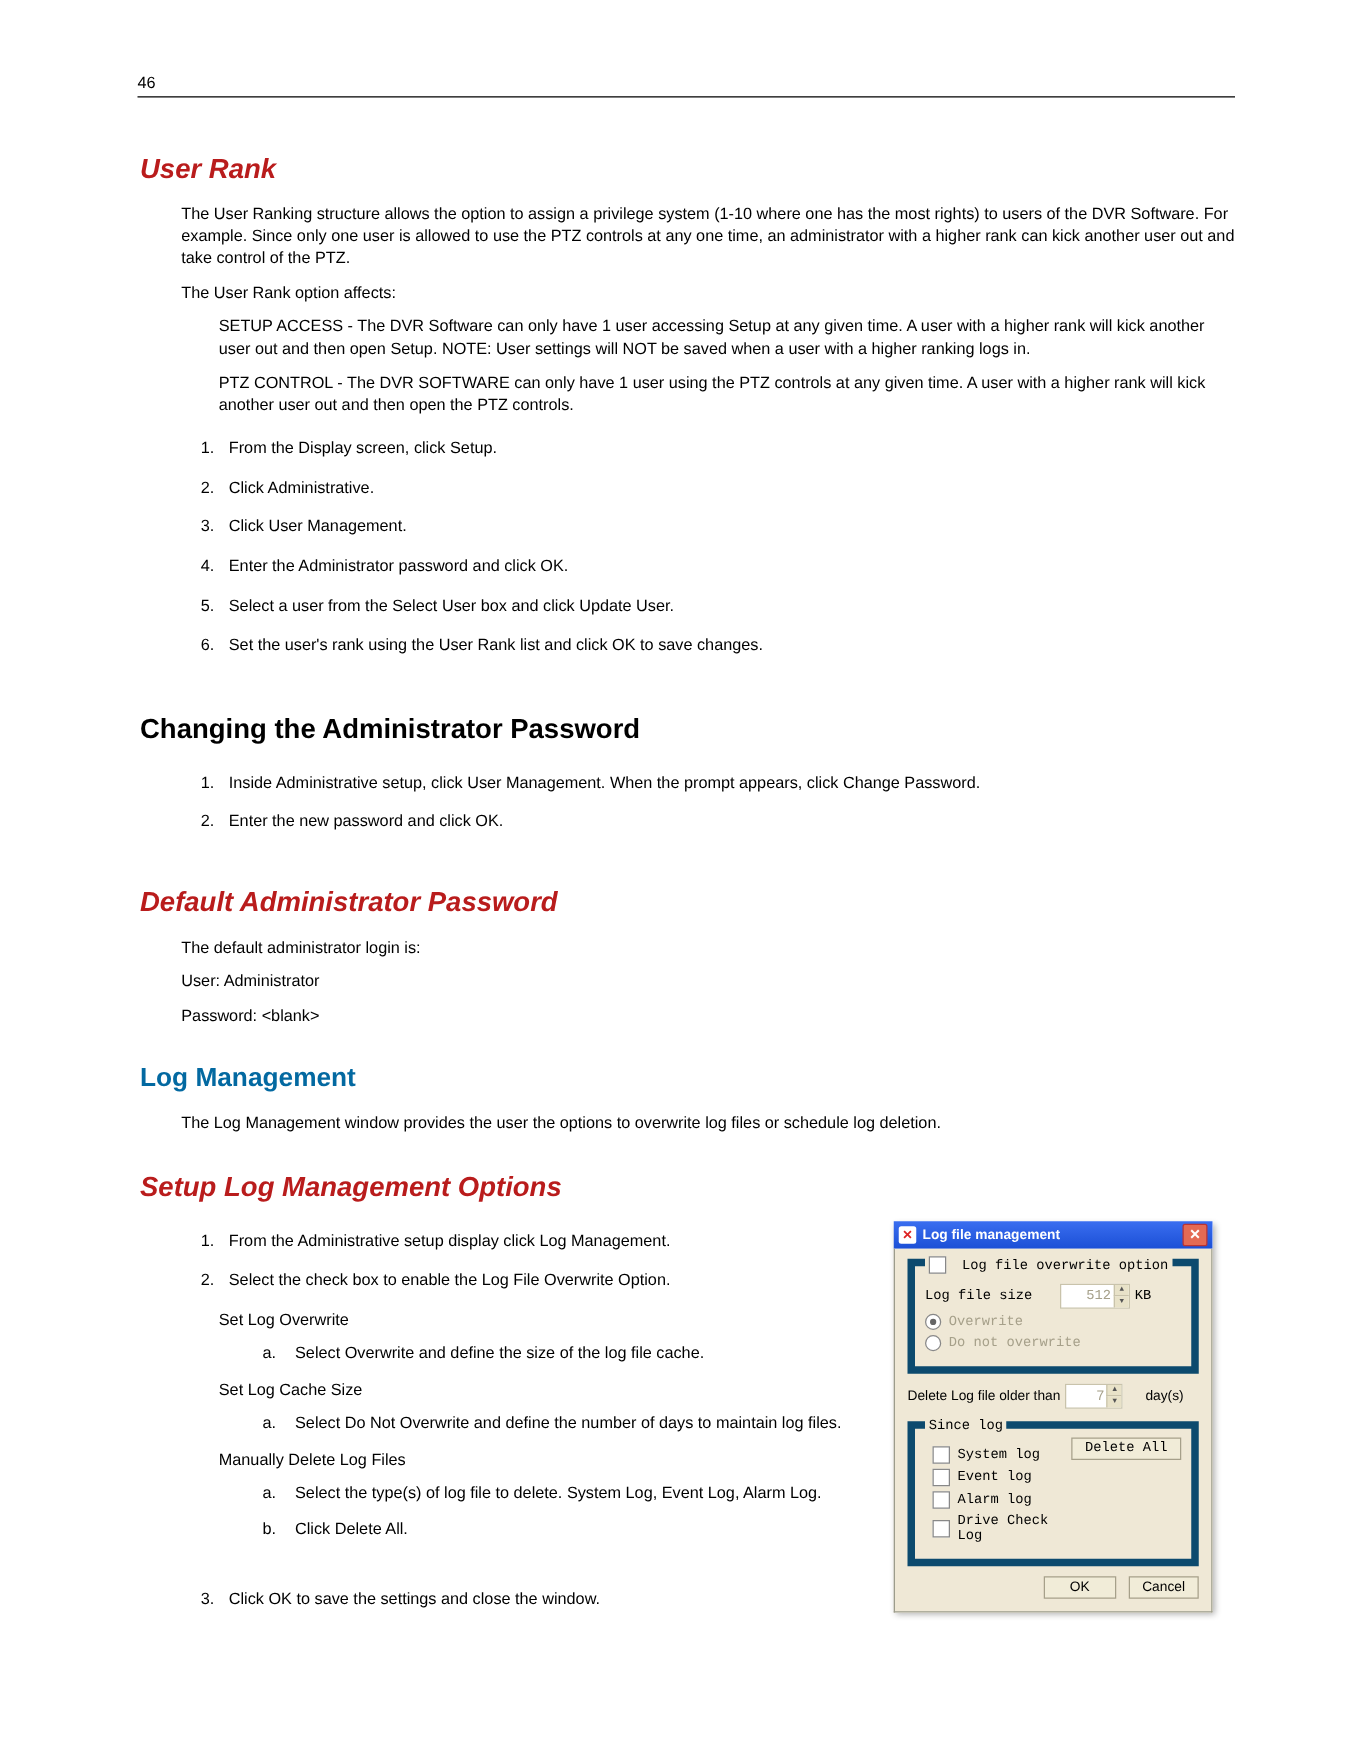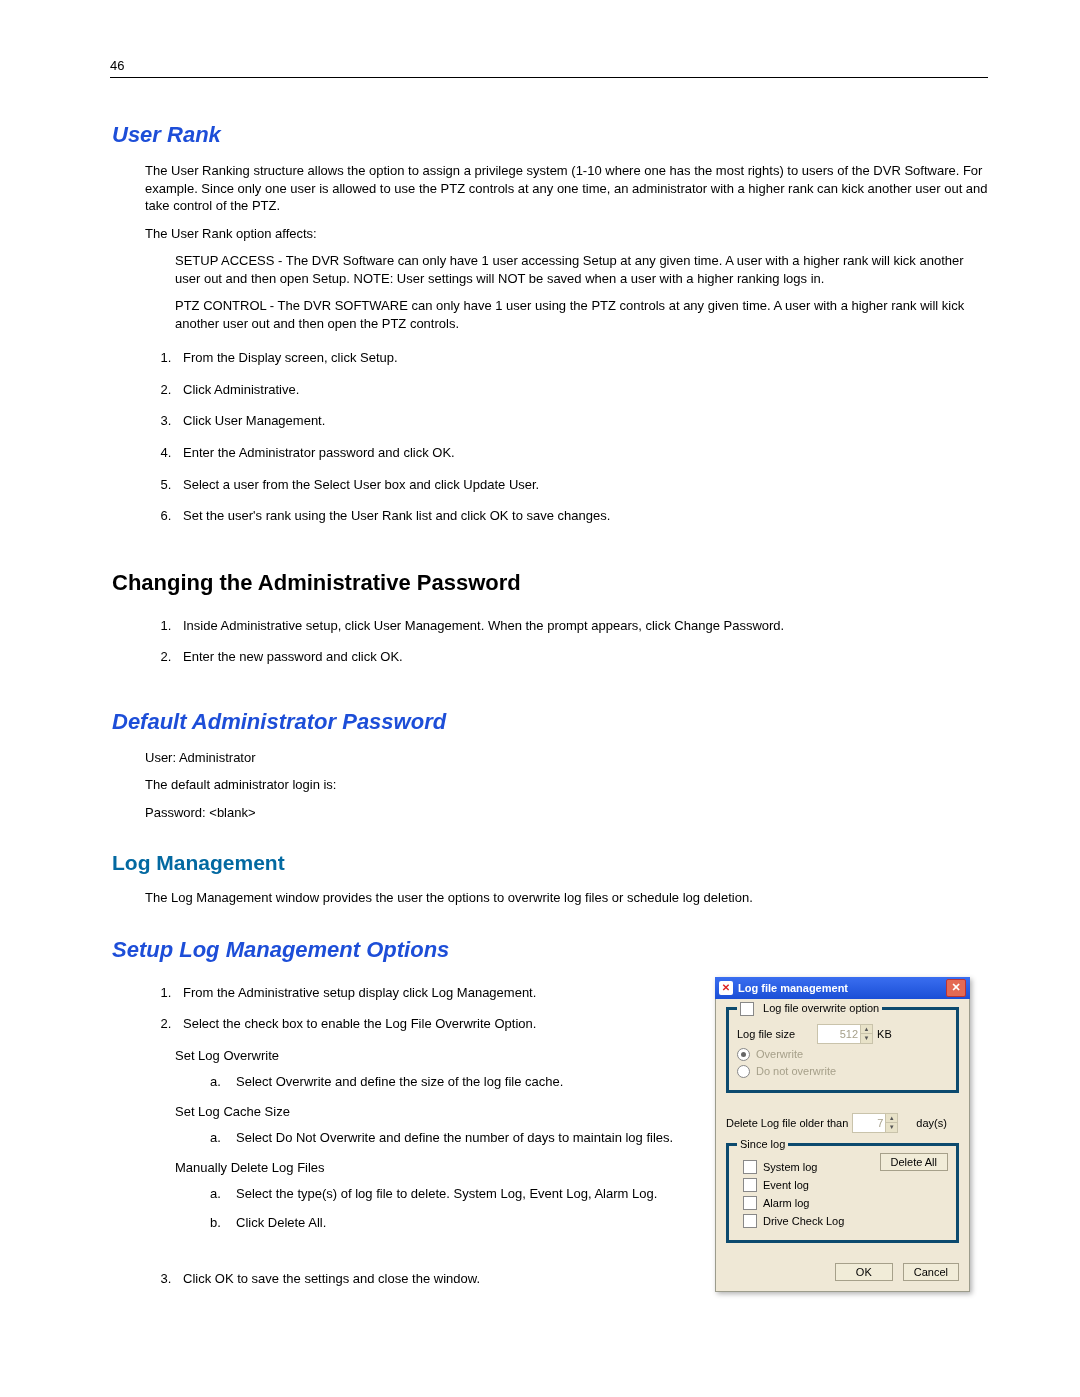--- a/index.html
+++ b/index.html
@@ -1,47 +1,47 @@
 <!DOCTYPE html>
 <html><head>
 <meta charset="utf-8">
 <style>
   html,body{margin:0;padding:0;background:#fff;}
   .page{width:1080px;height:1397px;position:relative;font-family:Arial,Helvetica,sans-serif;color:#000;}
   .content{position:absolute;left:110px;right:92px;top:58px;}
   .pgnum{font-size:13px;margin-bottom:4px;}
   .rule{border-top:1px solid #000;margin-bottom:44px;}
-  .h-italic{font-size:22px;font-weight:bold;font-style:italic;color:#1d4ed8;margin:0 0 14px 2px;}
+  .h-italic{font-size:22px;font-weight:bold;font-style:italic;color:#b91c1c;margin:0 0 14px 2px;}
   .h-bold{font-size:22px;font-weight:bold;color:#000;margin:38px 0 14px 2px;}
   .h-sub{font-size:21px;font-weight:bold;color:#0369a1;margin:30px 0 14px 2px;}
   .para{font-size:13px;line-height:1.35;margin:0 0 10px 0;}
   .ind1{margin-left:35px;}
   .ind2{margin-left:65px;}
   ol.numlist{list-style:decimal;margin:0 0 0 65px;padding:0;font-size:13px;}
   ol.numlist>li{padding:7px 0 7px 8px;line-height:1.35;}
   .lettered{margin-left:100px;font-size:13px;}
   .lettered .row{display:flex;padding:7px 0;}
   .lettered .let{width:26px;flex-shrink:0;}
   .subhead{font-size:13px;margin:8px 0 4px 65px;}
   .right-fig{float:right;width:273px;margin-left:18px;}
 
   
   .dlg{width:255px;font-family:Tahoma,Arial,sans-serif;font-size:11px;color:#000;box-shadow:2px 2px 5px rgba(0,0,0,.3);}
   .dlg-title{background:linear-gradient(#3a6ef0,#1b4fd6);color:#fff;height:22px;display:flex;align-items:center;padding:0 4px;font-weight:bold;}
   .dlg-title .ticon{display:inline-flex;width:14px;height:14px;background:#fff;border-radius:2px;align-items:center;justify-content:center;margin-right:5px;}
   .dlg-title .ticon::before{content:"✕";color:#d22;font-size:10px;font-weight:bold;}
   .dlg-close{margin-left:auto;width:18px;height:16px;background:#e46a54;border:1px solid #b33;border-radius:2px;display:flex;align-items:center;justify-content:center;color:#fff;font-size:11px;}
   .dlg-body{background:#efe8d6;border:1px solid #9c9c8c;border-top:none;padding:8px 10px 10px 10px;}
-  .gbox{border:3px solid #0c4a6e;padding:10px 8px 8px 8px;margin-bottom:20px;position:relative;}
+  .gbox{border:6px solid #0c4a6e;padding:10px 8px 8px 8px;margin-bottom:8px;position:relative;font-family:Liberation Mono, monospace;}
   .gbox .glegend{position:absolute;top:-8px;left:8px;background:#efe8d6;padding:0 3px;font-size:11px;}
   .frow{display:flex;align-items:center;margin:4px 0;}
   .ckbx{width:12px;height:12px;border:1px solid #888;background:#fff;margin-right:6px;flex-shrink:0;}
   .radio{width:11px;height:11px;border:1px solid #888;border-radius:50%;background:#fff;margin-right:6px;flex-shrink:0;display:flex;align-items:center;justify-content:center;}
   .radio.sel::after{content:"";width:5px;height:5px;background:#666;border-radius:50%;}
-  .disabled{color:#a6a08a;}
+  .disabled{color:#a6a08a;align-items:flex-end;}
   .numfield{width:40px;height:18px;border:1px solid #c9c3ab;background:#fff;text-align:right;padding-right:14px;position:relative;margin:0 4px;color:#a6a08a;font-size:11px;line-height:18px;}
   .spinbtns{position:absolute;right:0;top:0;width:12px;height:18px;display:flex;flex-direction:column;}
   .spinbtns span{flex:1;border-left:1px solid #c9c3ab;background:#e8e2c8;font-size:6px;line-height:8px;text-align:center;color:#555;}
   .spinbtns span:first-child{border-bottom:1px solid #c9c3ab;}
   .btn{background:#f1ecd8;border:1px solid #a6a08a;padding:2px 10px;font-size:11px;}
   .btnrow{display:flex;justify-content:flex-end;gap:10px;margin-top:8px;}
   .loglist{margin-left:6px;}
 </style>
 </head>
 <body>
@@ -62,29 +62,29 @@
     </div>
     <ol class="numlist">
       <li><span>From the Display screen, click </span><span>Setup</span><span>.</span></li>
       <li><span>Click </span><span>Administrative</span><span>.</span></li>
       <li><span>Click </span><span>User Management</span><span>.</span></li>
       <li><span>Enter the Administrator </span><span>password</span><span> and click OK.</span></li>
       <li>Select a user from the Select User box and click Update User.</li>
       <li>Set the user's rank using the User Rank list and click OK to save changes.</li>
     </ol>
 
-    <div class="h-bold">Changing the Administrative Password</div>
+    <div class="h-bold">Changing the Administrator Password</div>
     <ol class="numlist">
       <li>Inside Administrative setup, click User Management. When the prompt appears, click Change Password.</li>
       <li>Enter the new password and click OK.</li>
     </ol>
 
     <div class="h-italic" style="margin-top:36px;">Default Administrator Password</div>
+    <div class="para ind1">The default administrator login is:</div>
     <div class="para ind1">User: Administrator</div>
-    <div class="para ind1">The default administrator login is:</div>
     <div class="para ind1">Password: &lt;blank&gt;</div>
 
     <div class="h-sub">Log Management</div>
     <div class="para ind1">The Log Management window provides the user the options to overwrite log files or schedule log deletion.</div>
 
     <div class="h-italic" style="margin-top:30px;">Setup Log Management Options</div>
 
     <div class="right-fig">
       <div class="dlg">
         <div class="dlg-title">

